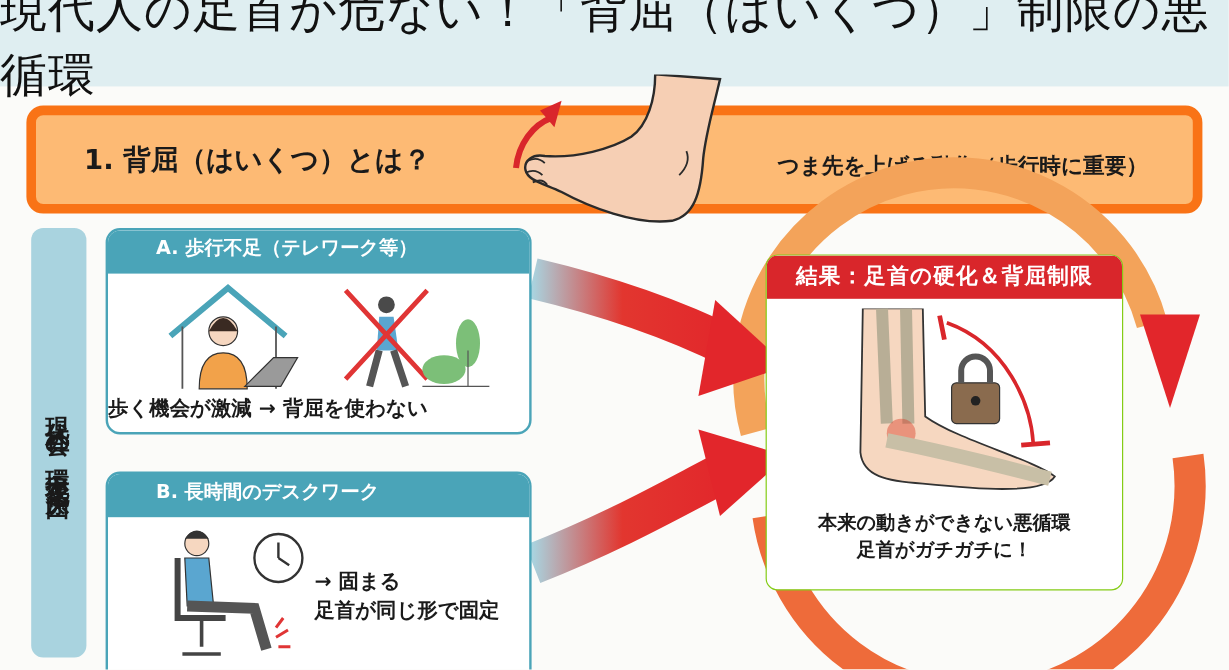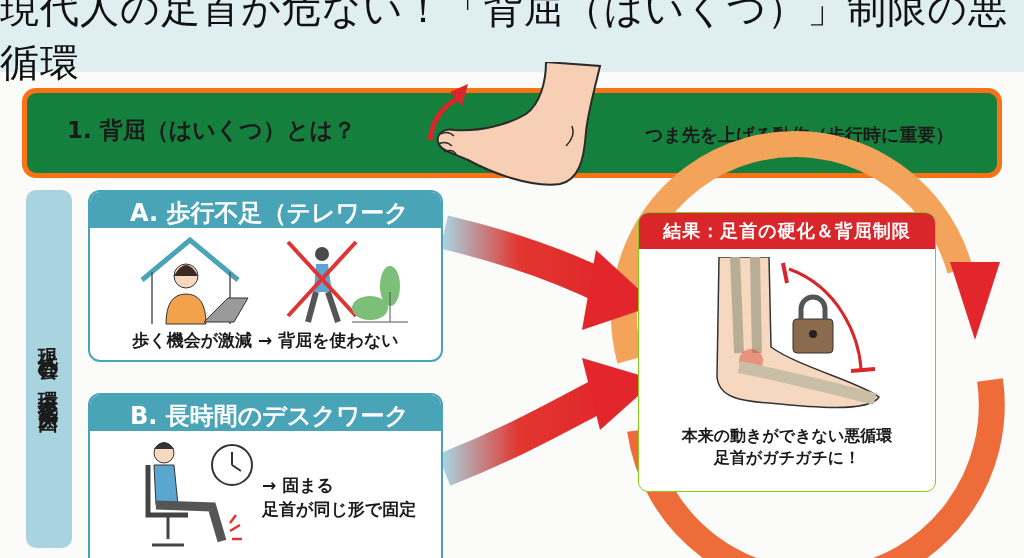--- a/index.html
+++ b/index.html
@@ -1,29 +1,29 @@
 <!DOCTYPE html>
 <html><head>
 <meta charset="utf-8">
 <style>
   * { box-sizing: border-box; margin: 0; padding: 0; }
   body { width: 1024px; height: 558px; background: #fbfbf9; font-family: "DejaVu Sans", "Liberation Sans", sans-serif; position: relative; overflow: hidden; color: #1a1a1a; }
   .title-bar { position: absolute; left: 0; top: 0; width: 1024px; height: 72px; background: #dfeef1; display: flex; align-items: center; justify-content: center; }
   .title-bar h1 { font-size: 39px; font-weight: normal; letter-spacing: 1px; color: #111; }
-  .def-box { position: absolute; left: 22px; top: 88px; width: 980px; height: 90px; background: #15803d; border: 5px solid #f97316; border-radius: 14px; }
+  .def-box { position: absolute; left: 22px; top: 88px; width: 980px; height: 90px; background: #fdba74; border: 8px solid #f97316; border-radius: 14px; }
   .def-title { position: absolute; left: 40px; top: 22px; font-size: 23px; font-weight: bold; }
   .def-desc { position: absolute; left: 618px; top: 30px; font-size: 18px; font-weight: bold; }
   .foot-top { position: absolute; left: 410px; top: 62px; width: 220px; height: 128px; }
   .side-label { position: absolute; left: 26px; top: 190px; width: 46px; height: 358px; background: #a9d3df; border-radius: 10px; display: flex; align-items: center; justify-content: center; }
   .side-label span { writing-mode: vertical-rl; font-size: 20px; font-weight: bold; letter-spacing: 4px; color: #1a1a1a; }
   .card { position: absolute; left: 88px; width: 355px; border: 2px solid #4aa4b8; border-radius: 12px; background: #fff; overflow: hidden; }
-  .card-head { background: #4aa4b8; color: #fff; font-size: 24px; font-weight: bold; padding: 5px 0 5px 40px; height: 36px; }
+  .card-head { background: #4aa4b8; color: #fff; font-size: 16px; font-weight: bold; padding: 5px 0 5px 40px; height: 36px; }
   .card-a { top: 190px; height: 172px; }
   .card-b { top: 393px; height: 208px; }
-  .card-a .caption { position: absolute; left: 0; width: 100%; bottom: 8px; text-align: center; font-size: 17px; font-weight: bold; }
+  .card-a .caption { position: absolute; left: 0; width: 100%; bottom: 8px; text-align: left; font-size: 17px; font-weight: bold; }
   .card-b .caption { position: absolute; left: 172px; top: 78px; font-size: 17px; font-weight: bold; line-height: 24px; }
   .illus { position: absolute; }
   .result { position: absolute; left: 638px; top: 212px; width: 298px; height: 280px; border: 1px solid #84cc16; border-radius: 10px; background: #fff; overflow: hidden; }
   .result-head { background: #d9262b; color: #fff; font-size: 18px; font-weight: bold; text-align: center; height: 36px; line-height: 36px; letter-spacing: 1px; }
   .result-caption { position: absolute; left: 0; width: 100%; top: 212px; text-align: center; font-size: 16px; font-weight: bold; line-height: 22px; }
   svg.overlay { position: absolute; left: 0; top: 0; pointer-events: none; }
 </style>
 </head>
 <body>
 

